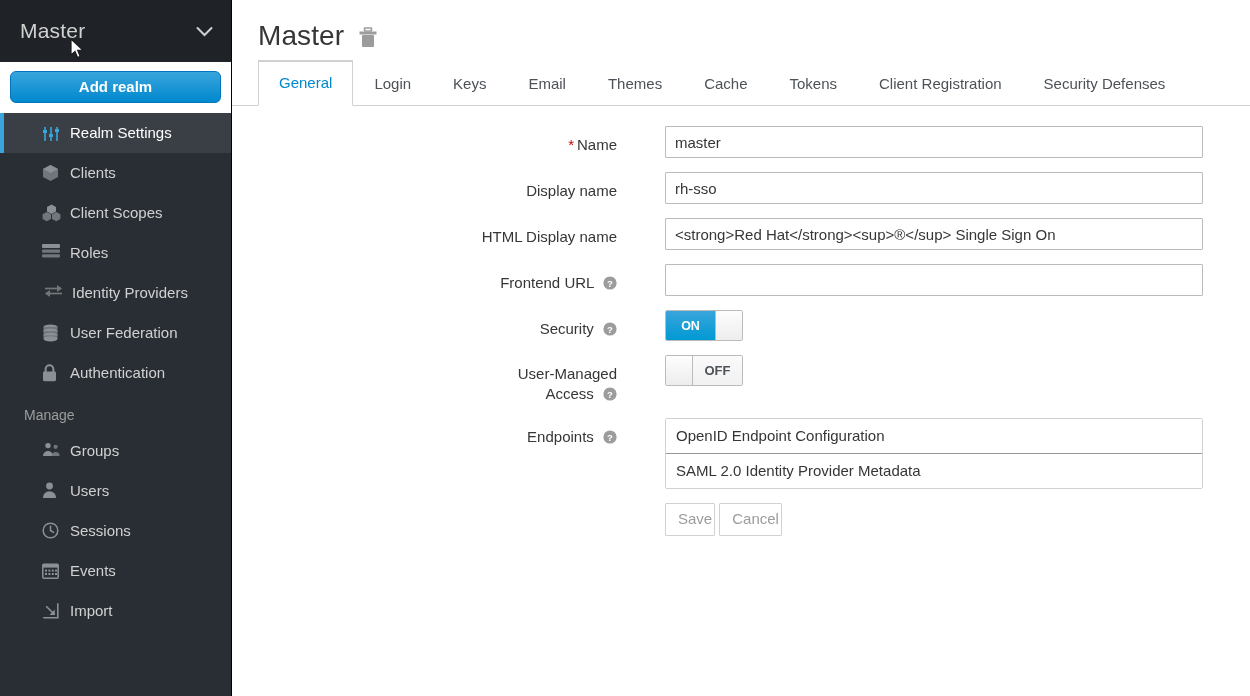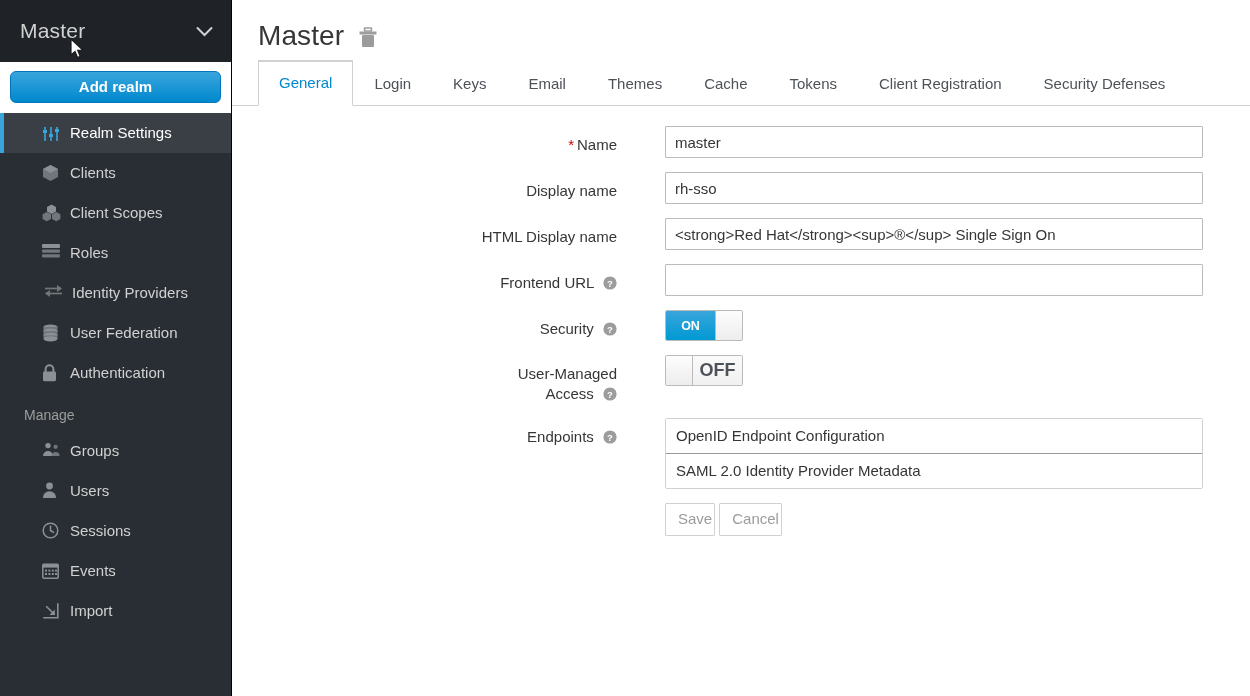--- a/index.html
+++ b/index.html
@@ -211,21 +211,21 @@
     border-left: 1px solid #bbbbbb;
   }
   .switch.off .handle {
     border-left: none;
     border-right: 1px solid #bbbbbb;
   }
   .switch .off-part {
     flex: 1;
     background: linear-gradient(to bottom,#fafafa,#f1f1f1);
     color: #4d5258;
-    font-size: 18px;
+    font-size: 13px;
     font-weight: bold;
     display: flex;
     align-items: center;
     justify-content: center;
   }
 
   .endpoint-list {
     width: 538px;
     border: 1px solid #d1d1d1;
     border-radius: 2px;

